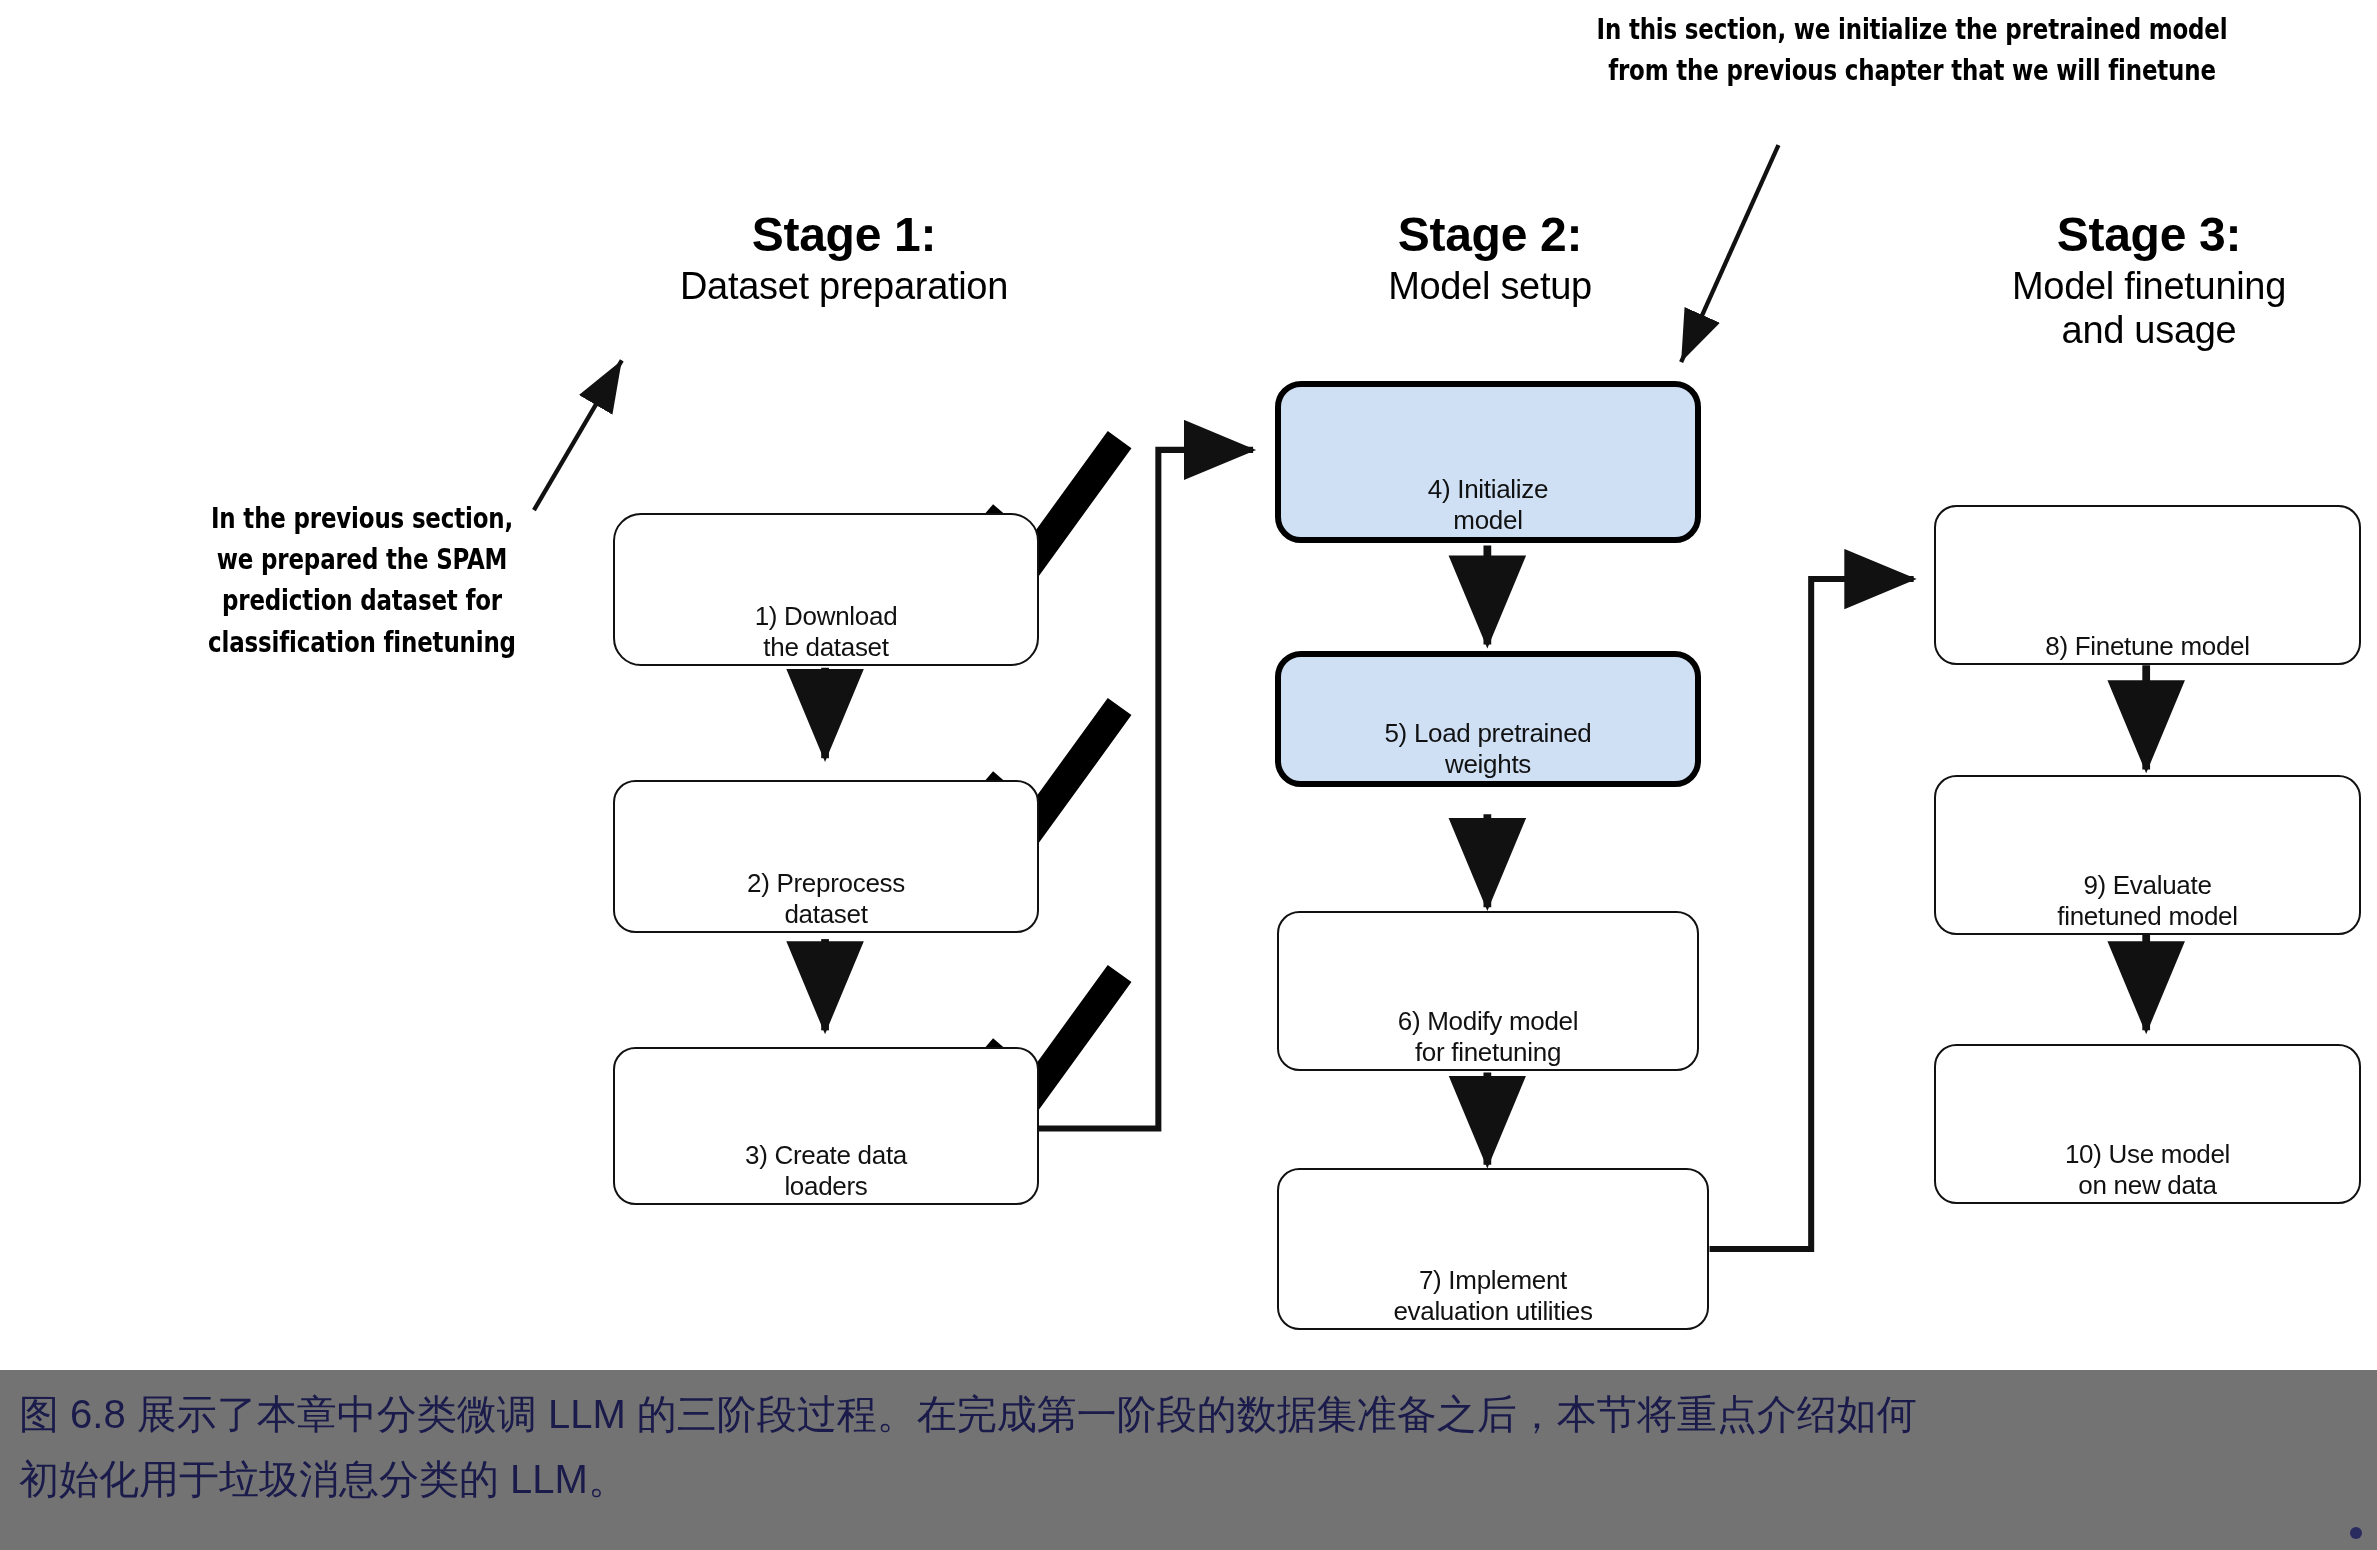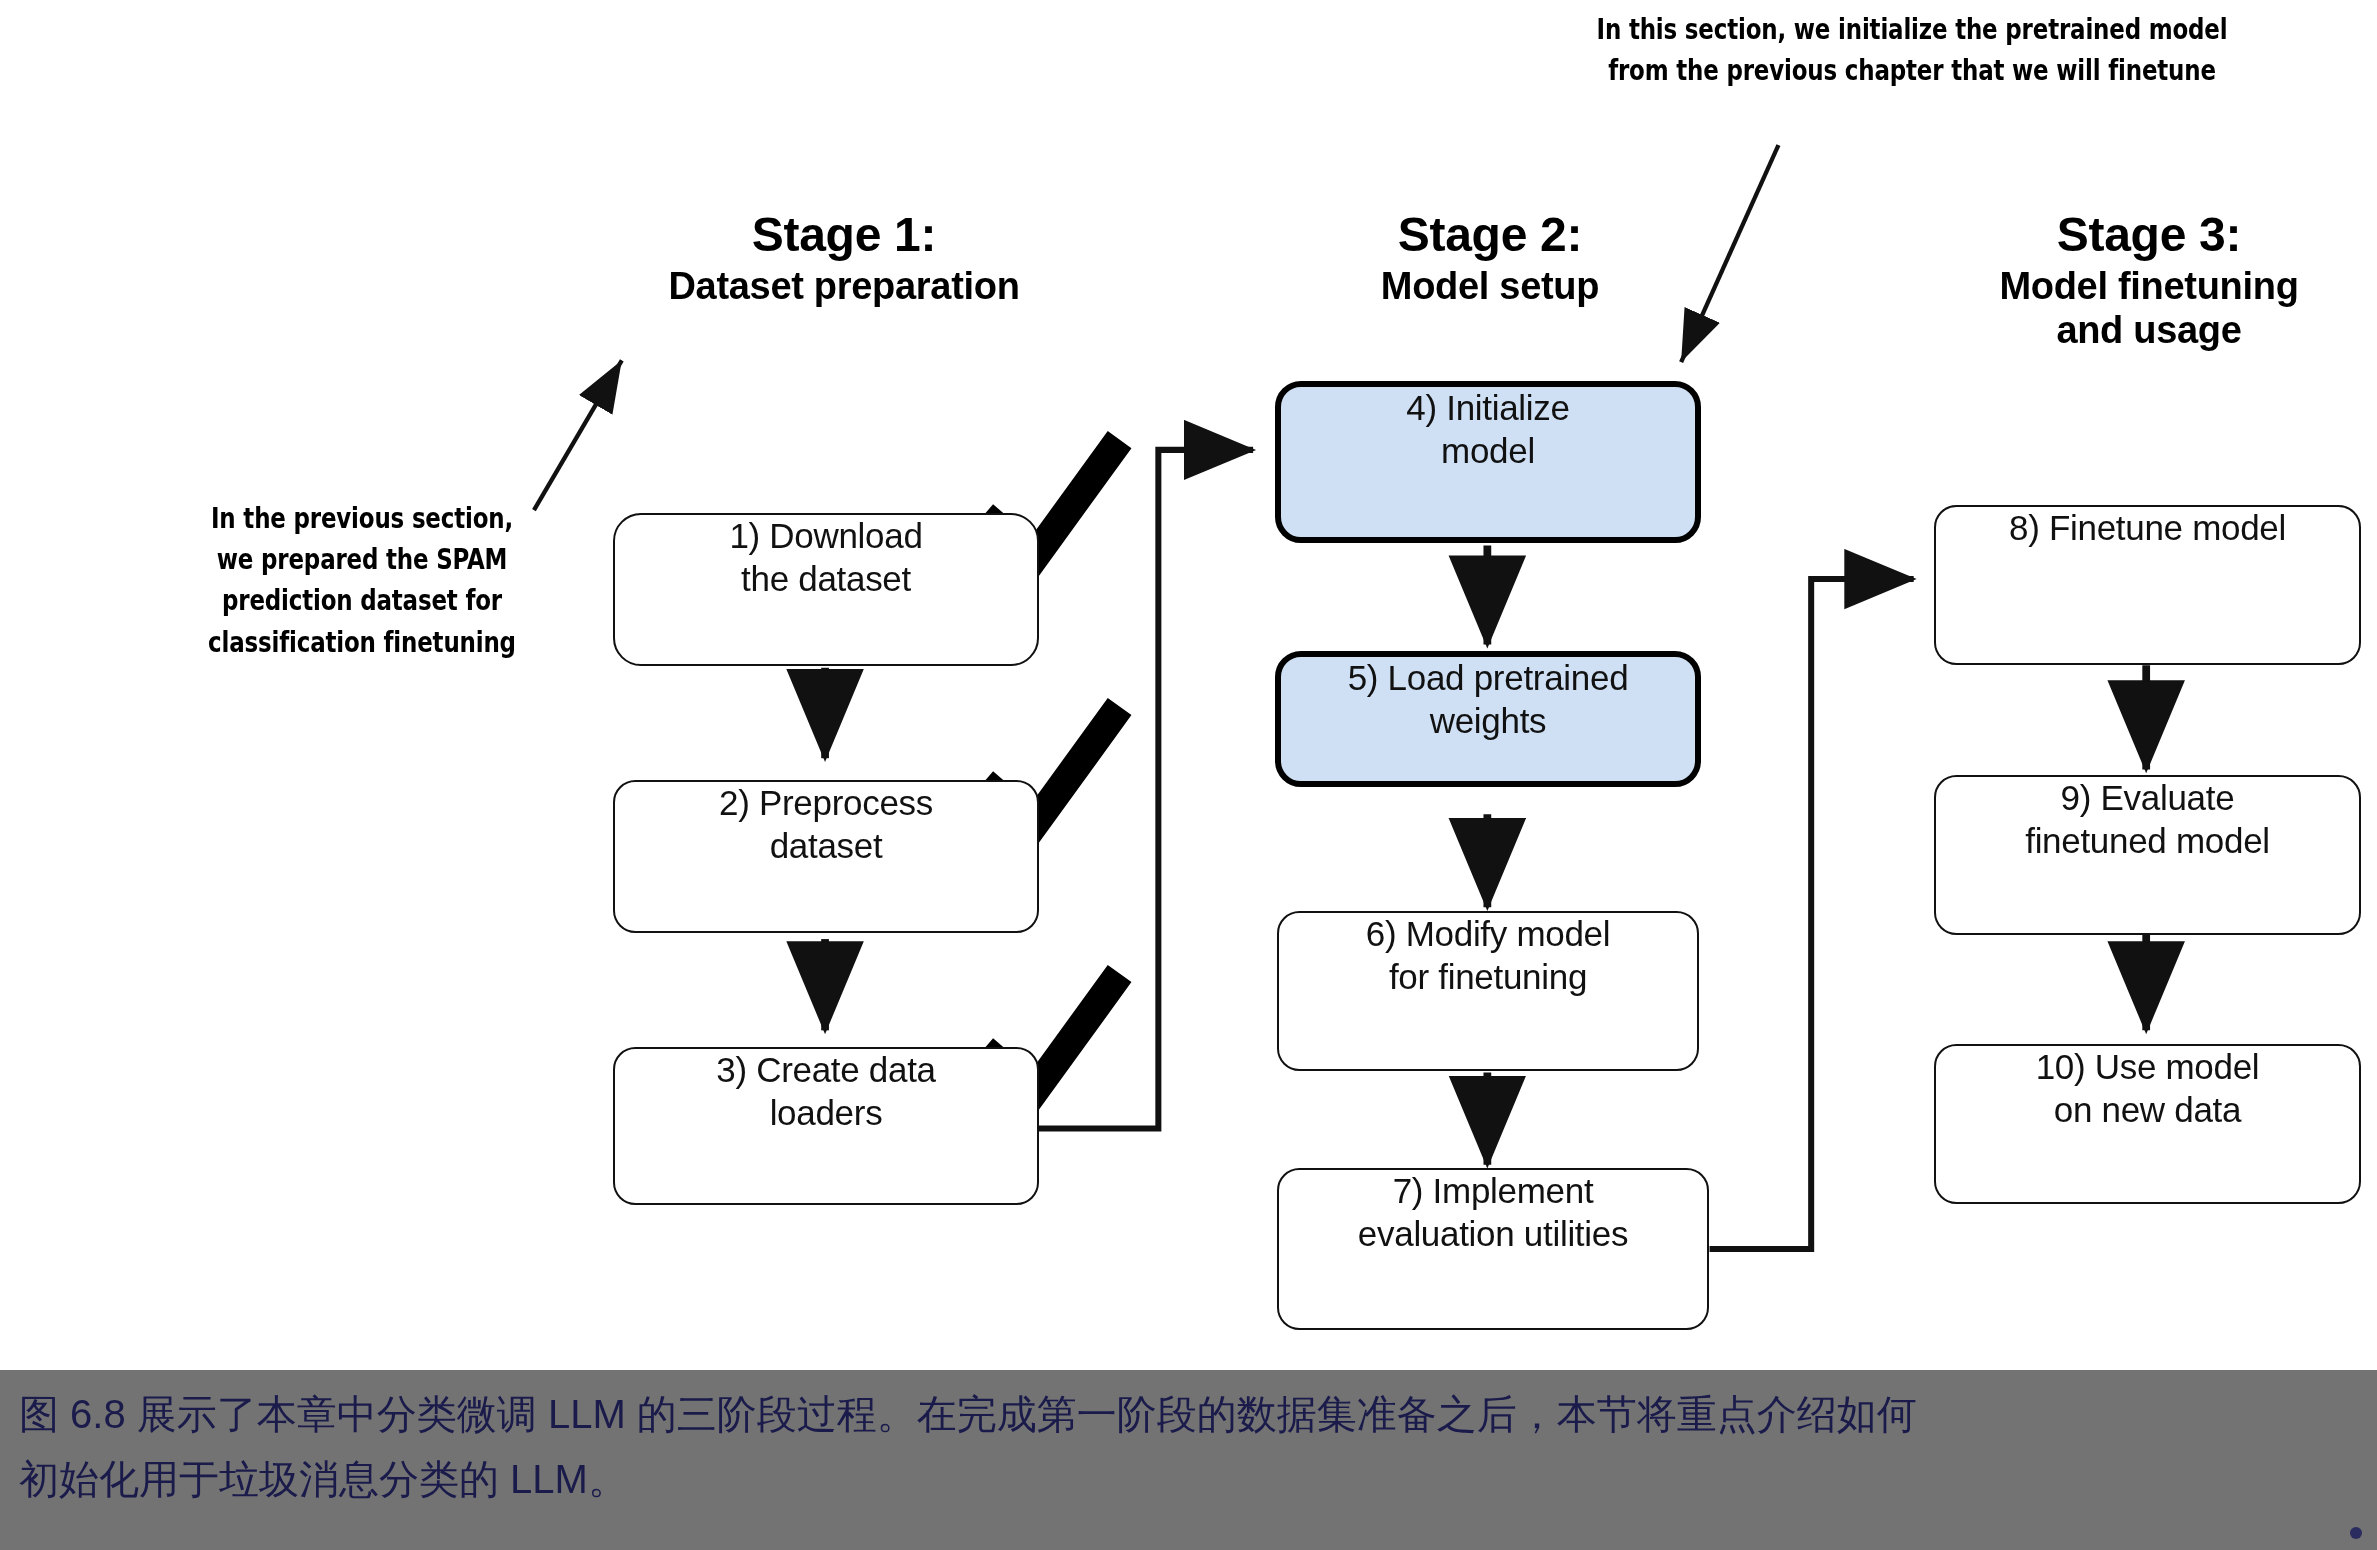--- a/index.html
+++ b/index.html
@@ -13,33 +13,33 @@
   #root{position:relative;width:2377px;height:1551px;}
 
   
   #figure{position:absolute;left:0;top:0;width:2377px;height:1370px;background:#fff;}
 
   svg.layer{position:absolute;left:0;top:0;width:2377px;height:1370px;pointer-events:none;}
 
   
   .stage-head{position:absolute;text-align:center;color:#000;line-height:1.18;}
   .stage-head .t1{font-weight:bold;font-size:48px;letter-spacing:-0.3px;}
-  .stage-head .t2{font-weight:bold;font-size:38px;letter-spacing:-0.3px;text-align:center;}
+  .stage-head .t2{font-weight:normal;font-size:38px;letter-spacing:-0.3px;text-align:center;}
 
   
   .node{
     position:absolute;
     box-sizing:border-box;
-    display:flex;align-items:flex-start;justify-content:center;
+    display:flex;align-items:flex-end;justify-content:center;
     text-align:center;
     border:2.6px solid #111;
     border-radius:22.4px;
     background:#ffffff;
     color:#111;
-    font-size:35px;
+    font-size:26px;
     line-height:1.22;
     letter-spacing:-0.3px;
     padding:0 8.6px;
   }
   .node.blue{
     background:#cfe0f5;
     border:6px solid #000;
     border-radius:26px;
   }
   .node .lbl{display:block;}

